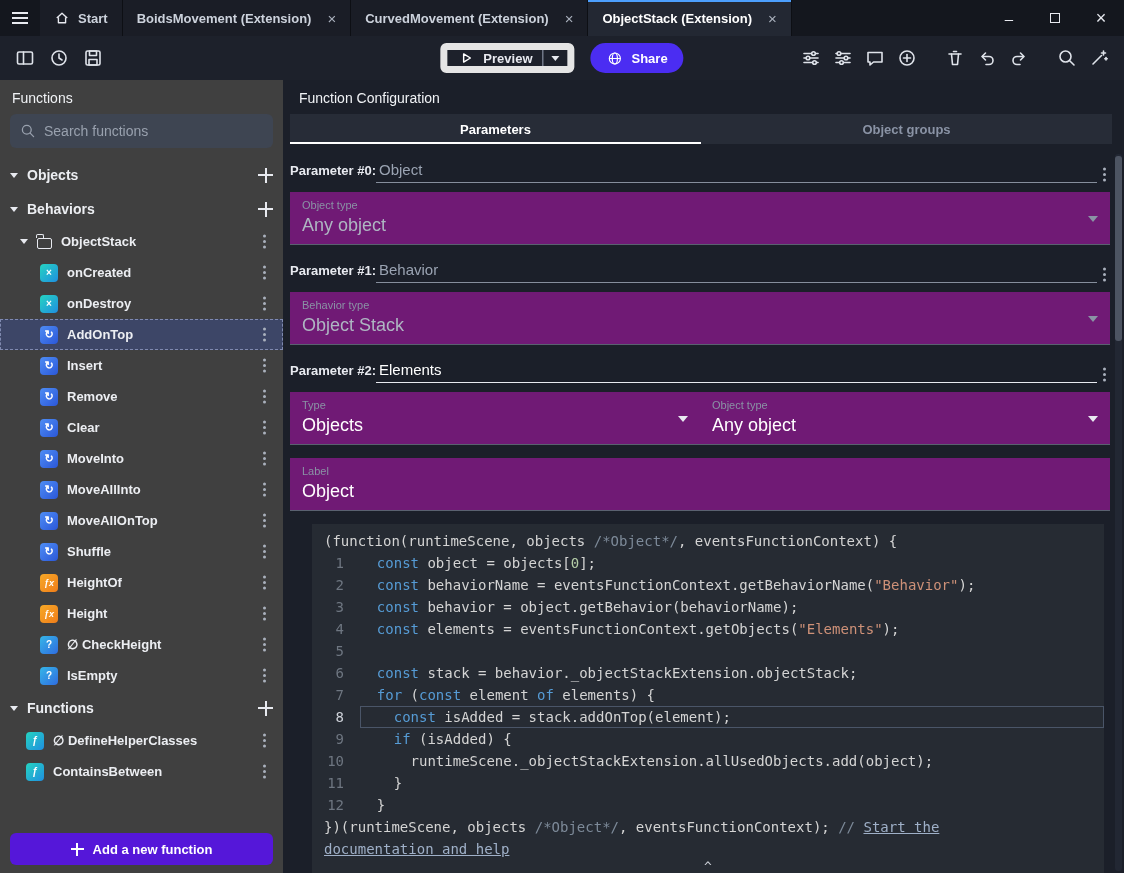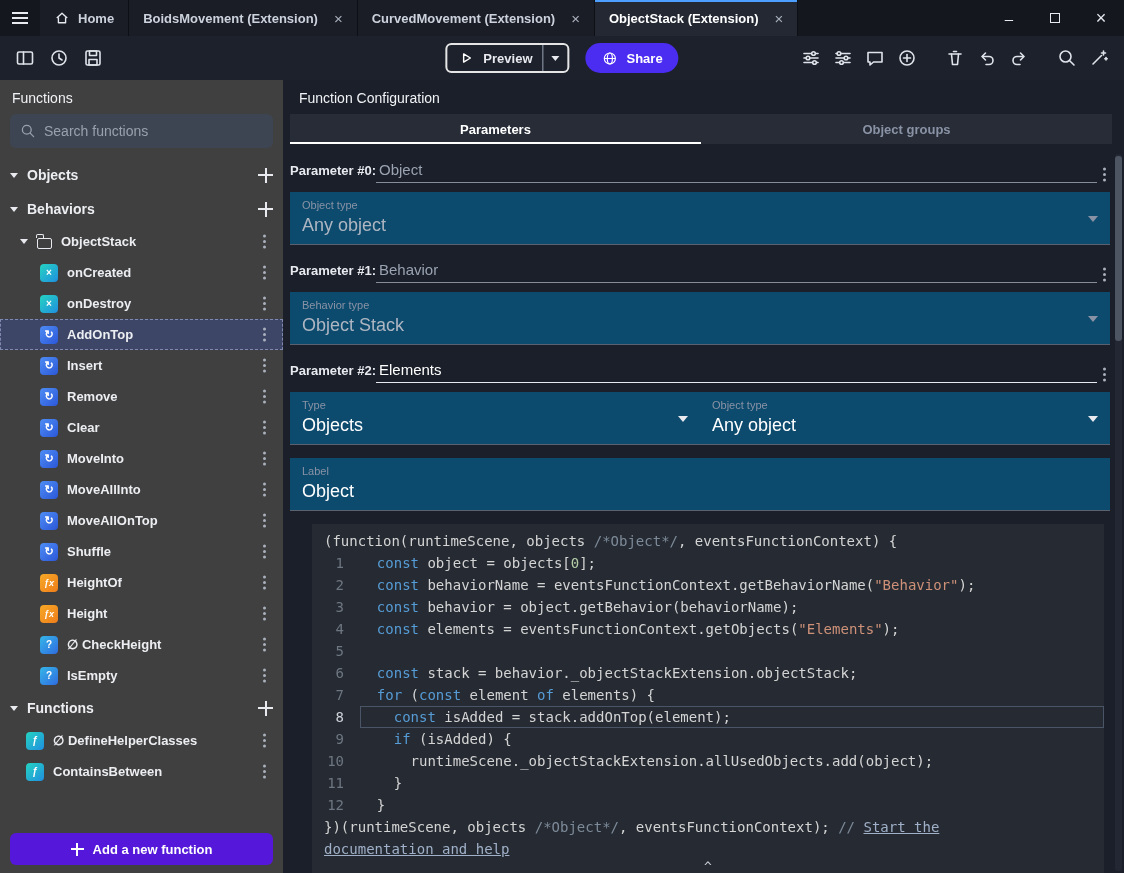--- a/index.html
+++ b/index.html
@@ -21,21 +21,21 @@
   .win-controls{margin-left:auto;display:flex;align-items:stretch}
   .win-btn{width:46px;display:flex;align-items:center;justify-content:center;font-size:15px;color:#e8eaf0;cursor:pointer}
   .max-box{width:10px;height:10px;border:1.5px solid #e8eaf0;display:inline-block}
 
   
   .toolbar{height:44px;flex:0 0 44px;background:#1d212b;display:flex;align-items:center;padding:0 10px;position:relative}
   .tb-group{display:flex;align-items:center;gap:4px}
   .tbicon{width:30px;height:30px;display:flex;align-items:center;justify-content:center;border-radius:4px;cursor:pointer}
   .tbicon svg{stroke:#dfe3ea;fill:none;stroke-width:1.6;stroke-linecap:round;stroke-linejoin:round}
   .tb-center{position:absolute;left:50%;transform:translateX(-50%);display:flex;gap:16px;align-items:center}
-  .preview-btn{display:flex;align-items:center;height:30px;border:2px solid #e5e5e5;border-radius:6px;padding:0 0 0 10px;cursor:pointer}
+  .preview-btn{display:flex;align-items:center;height:30px;border:7px solid #e5e5e5;border-radius:6px;padding:0 0 0 10px;cursor:pointer}
   .preview-btn svg{stroke:#fff;fill:none;stroke-width:1.6;stroke-linejoin:round}
   .preview-label{font-weight:bold;font-size:13px;margin:0 10px 0 8px}
   .preview-divider{width:1px;align-self:stretch;background:#9aa3b5}
   .preview-caret-zone{width:24px;display:flex;align-items:center;justify-content:center;align-self:stretch}
   .caret-down{width:0;height:0;border-left:4px solid transparent;border-right:4px solid transparent;border-top:5px solid #e8eaf0}
   .share-btn{display:flex;align-items:center;gap:8px;height:30px;border-radius:16px;background:#4b2df2;padding:0 16px;
     font-weight:bold;font-size:13px;color:#fff;cursor:pointer}
   .share-btn svg{stroke:#fff;fill:none;stroke-width:1.4}
   .right-icons{margin-left:auto;display:flex;align-items:center;gap:2px}
   .tb-gap{width:14px}
@@ -88,21 +88,21 @@
   .config-tabs{margin:0 12px 0 7px;background:#272c37;display:flex;height:30px;flex:0 0 30px}
   .config-tab{flex:1;display:flex;align-items:center;justify-content:center;font-size:13px;font-weight:bold;color:#8a93a5;cursor:pointer;position:relative}
   .config-tab.active{color:#fff}
   .config-tab.active::after{content:"";position:absolute;bottom:0;left:0;right:0;height:2px;background:#fff}
   .config-scroll{flex:1;overflow:hidden;padding:4px 14px 0 7px}
   .param-row{display:flex;align-items:flex-end;margin:10px 0 9px;height:25px}
   .param-label{font-size:13px;font-weight:bold;white-space:nowrap;padding-bottom:5px}
   .param-name{flex:1;font-size:15px;border-bottom:1px solid #868e9c;padding:0 0 4px 3px;color:#9aa3b2}
   .param-name.white{color:#fff;border-bottom-color:#e8eaf0}
   .param-kebab{margin-bottom:7px;margin-left:6px;margin-right:4px}
-  .field{background:#0c4a6e;border-bottom:1px solid #5a6170;padding:7px 12px 8px;position:relative;margin-bottom:13px}
+  .field{background:#701a75;border-bottom:1px solid #5a6170;padding:7px 12px 8px;position:relative;margin-bottom:13px}
   .field .flabel{font-size:11px;color:#8a93a5;margin-bottom:4px}
   .field .fvalue{font-size:18px;color:#aeb6c2}
   .field.white .fvalue{color:#fff}
   .field .chev{position:absolute;right:12px;top:50%;margin-top:-2px;width:0;height:0;
     border-left:5px solid transparent;border-right:5px solid transparent;border-top:6px solid #8a93a5}
   .field.white .chev{border-top-color:#e8eaf0}
   .two-col{display:flex;}
   .two-col .field{flex:1}
 
   
@@ -136,21 +136,21 @@
   <div class="titlebar">
     <div class="menu-btn">
       <span class="hamburger"></span>
     </div>
     <div class="tabs">
       <div class="tab">
         <svg width="16" height="16" viewBox="0 0 20 20" style="stroke:#e8eaf0;fill:none;stroke-width:1.7;stroke-linejoin:round">
           <path d="M3.5 10 L10 4 L16.5 10"></path>
             <path d="M5.5 9 V16 H14.5 V9"></path>
         </svg>
-        <span>Home</span>
+        <span>Start</span>
       </div>
       <div class="tab">
         <span>BoidsMovement (Extension)</span>
         <span class="close">×</span>
       </div>
       <div class="tab">
         <span>CurvedMovement (Extension)</span>
         <span class="close">×</span>
       </div>
       <div class="tab active">

